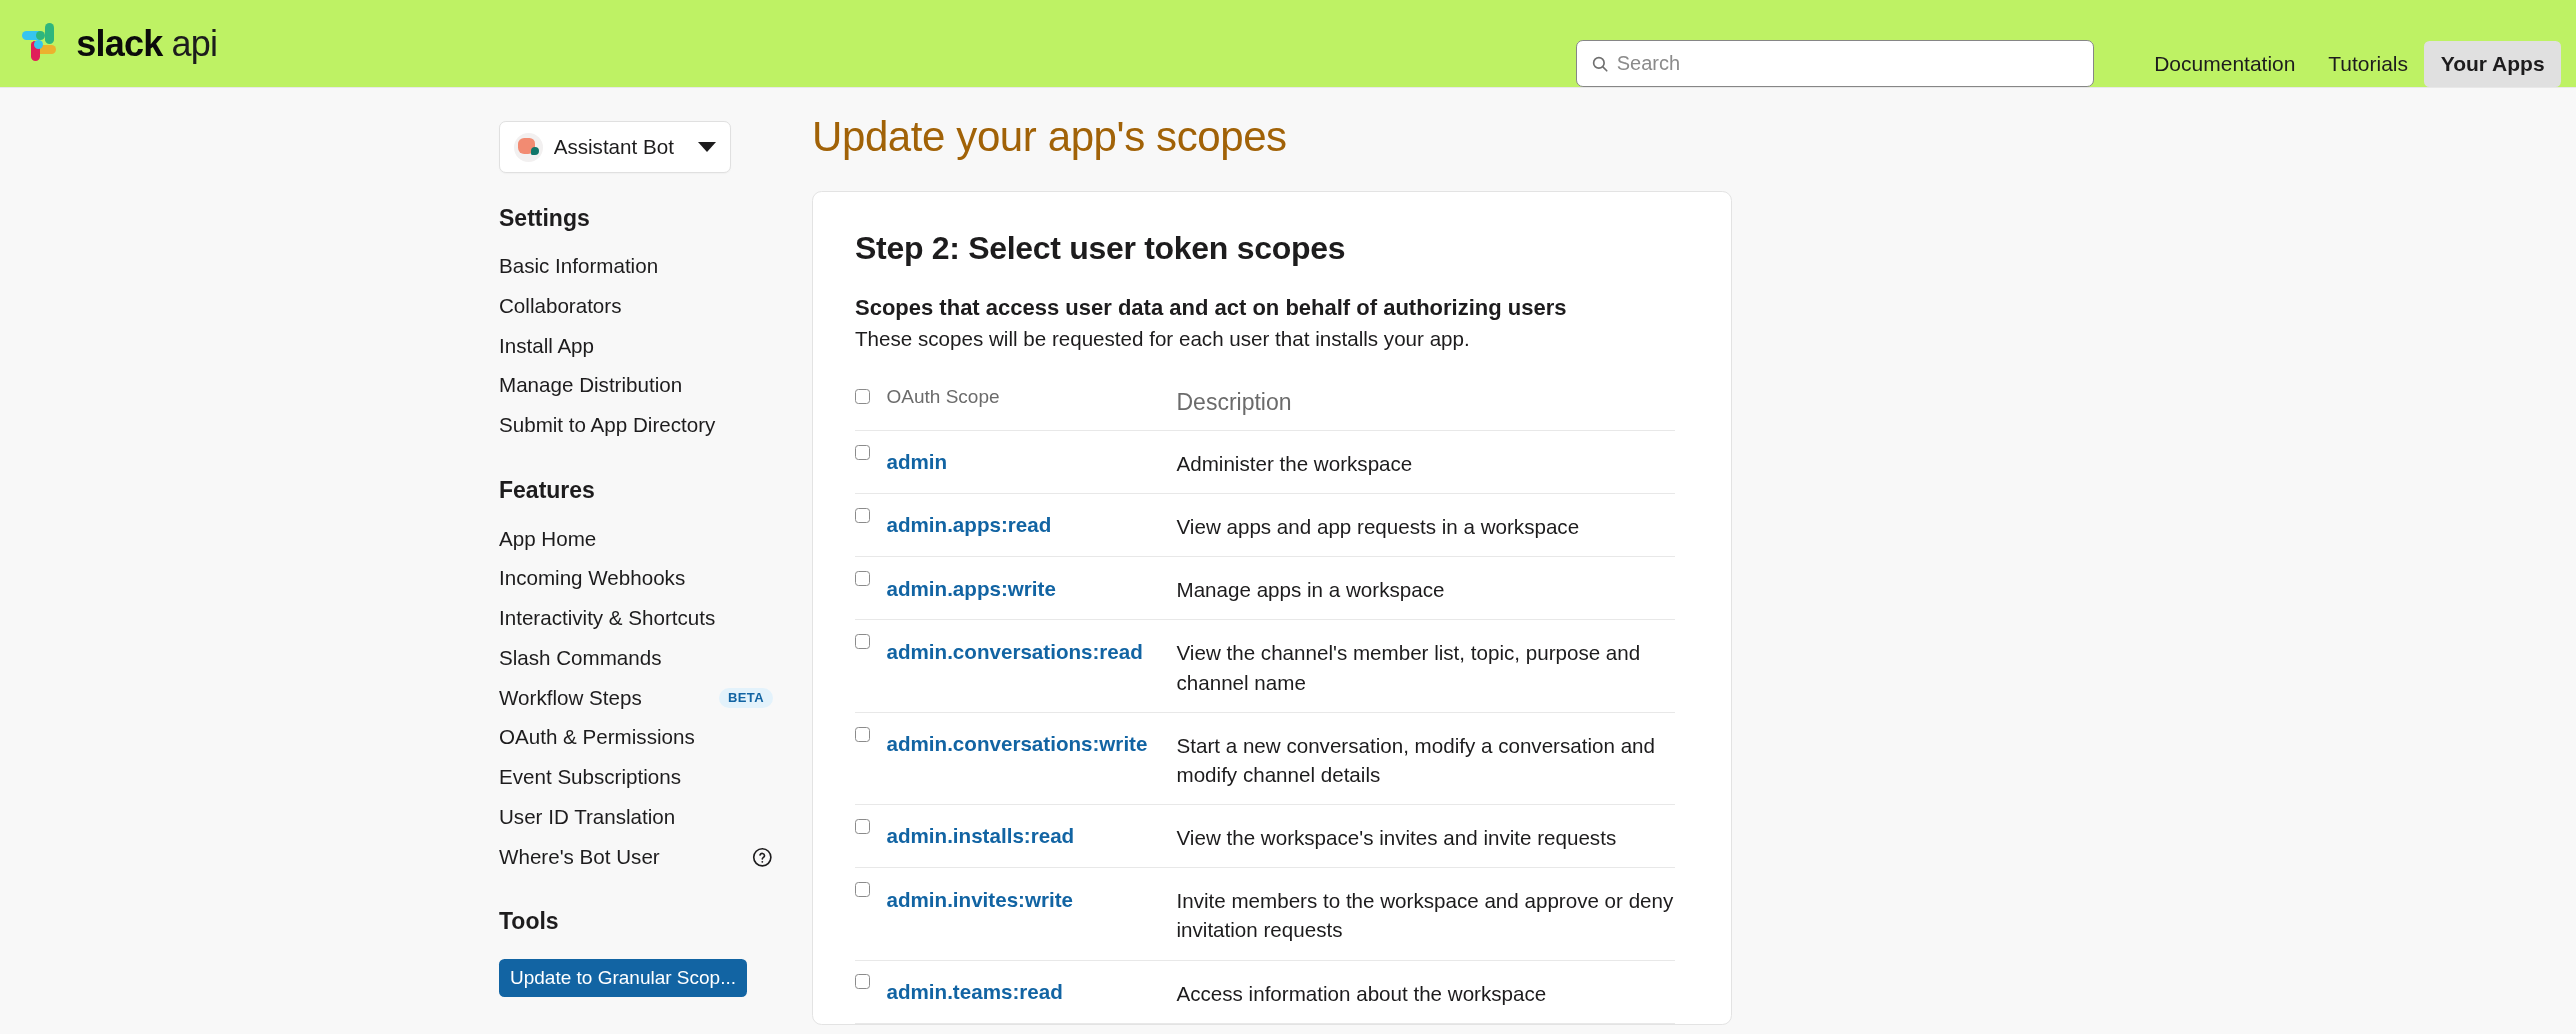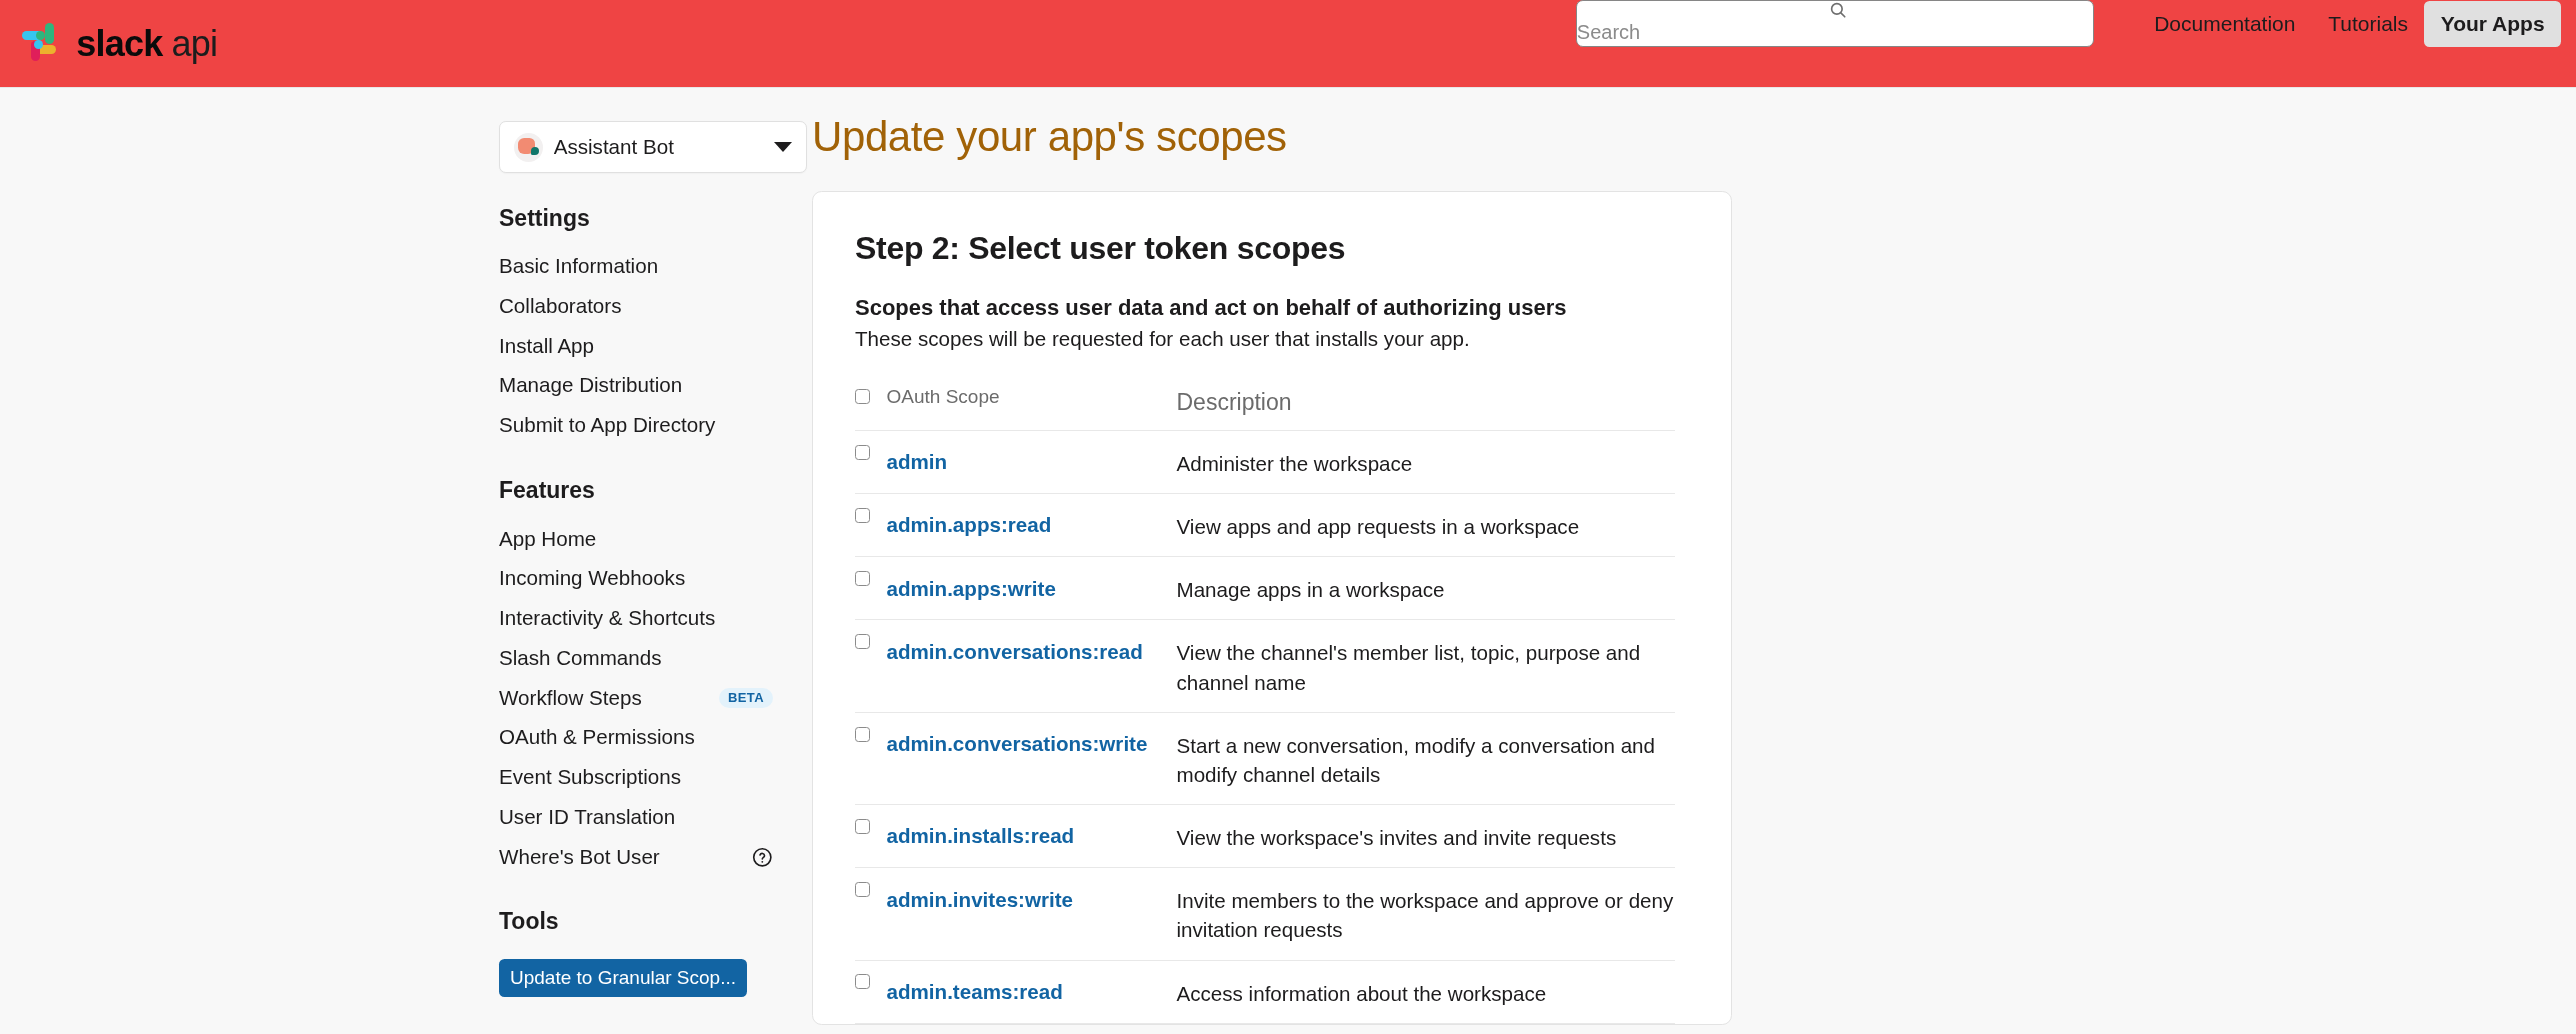--- a/index.html
+++ b/index.html
@@ -9,24 +9,24 @@
     background: #f8f8f8;
     font-family: "Liberation Sans", sans-serif;
     -webkit-font-smoothing: antialiased;
     overflow: hidden;
   }
 
   
   .topbar {
     position: relative;
     height: 88px;
-    background: #ef4444;
+    background: #bef264;
     border-bottom: 1.4px solid #e8e8e8;
     display: flex;
-    align-items: flex-start;
+    align-items: flex-end;
   }
   .brand {
     display: flex;
     align-items: center;
     margin-left: 22px;
     gap: 12.3px;
     height: 100%;
   }
   .slack-mark {
     width: 42px; height: 42px;
@@ -69,21 +69,20 @@
   .searchbox {
     position: relative;
     width: 518px;
     height: 47px;
     border: 1.4px solid #868686;
     border-radius: 6.9px;
     background: #fff;
     display: flex;
     align-items: center;
     margin-right: 44px;
-    flex-direction: column;
   }
   .search-icon {
     width: 18px; height: 18px;
     margin-left: 13.7px; margin-right: 8.2px;
     flex: none;
     color: #6f6f6f;
   }
   .search-input {
     border: 0; outline: 0; background: transparent;
     font-family: "Liberation Sans", sans-serif;
@@ -114,21 +113,21 @@
   }
 
   
   .sidebar {
     width: 812px;
     flex: none;
     padding-top: 33px;
     padding-left: 499px;
   }
   .app-select {
-    width: 308px;
+    width: 232px;
     height: 52px;
     background: #fff;
     border: 1.4px solid #e0e0e0;
     border-radius: 6.9px;
     display: flex;
     align-items: center;
     padding: 0 13.7px;
     gap: 11px;
     cursor: pointer;
     box-shadow: 0 0.7px 1.4px rgba(0,0,0,.03);

